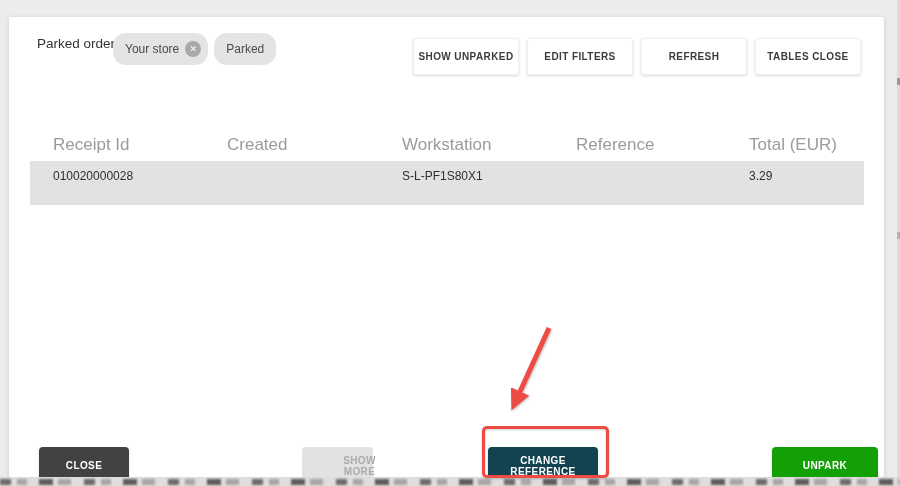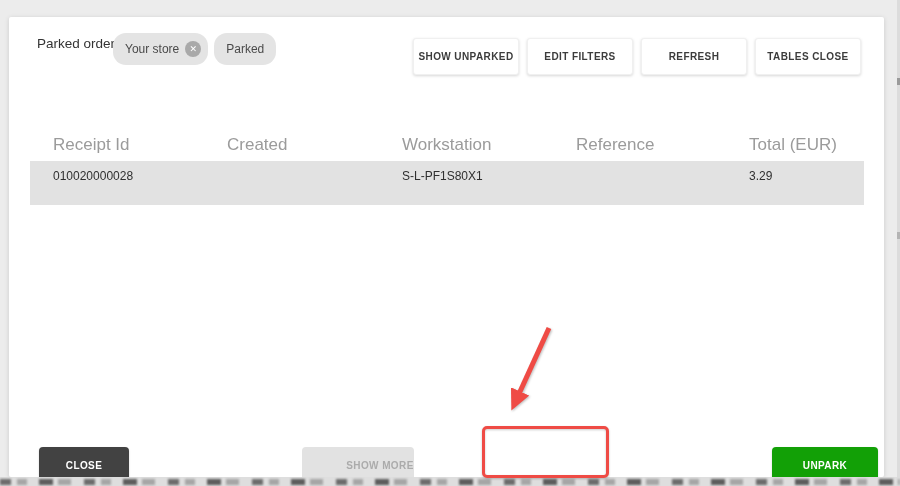--- a/index.html
+++ b/index.html
@@ -58,21 +58,21 @@
   .c0{left:23px;} .c1{left:197px;} .c2{left:372px;} .c3{left:546px;} .c4{left:719px;}
   .footer-btn{
     position:absolute; top:418px; height:37px; border:none; border-radius:4px;
     font-size:10px; font-weight:700; letter-spacing:.4px; color:#fff;
     display:flex; align-items:center; justify-content:center; cursor:pointer;
     box-shadow:0 1px 2px rgba(0,0,0,.18);
     font-family:"Liberation Sans", sans-serif;
     margin-top:12px;
   }
   .btn-close{ left:30px; width:90px; background:var(--btn-dark); }
-  .btn-showmore{ left:293px; width:112px; background:var(--btn-disabled-bg);
+  .btn-showmore{ left:293px; width:71px; background:var(--btn-disabled-bg);
     color:var(--btn-disabled-text); box-shadow:none; cursor:default;padding-left:44px; }
   .btn-print{ left:387px; width:81px; background:var(--btn-teal); }
   .btn-changeref{ left:479px; width:110px; background:var(--btn-teal); }
   .btn-unpark{ left:763px; width:106px; background:var(--btn-green); }
   .red-box{
     position:absolute; left:482px; top:426px; width:127px; height:52px;
     border:3px solid var(--annotation); border-radius:5px;
     z-index:6; pointer-events:none;
     filter:drop-shadow(0 1px 1px rgba(0,0,0,.2));
   }
@@ -133,20 +133,21 @@
   </div>
 
   <div class="trow">
     <span class="cell c0">010020000028</span>
     <span class="cell c2">S-L-PF1S80X1</span>
     <span class="cell c4">3.29</span>
   </div>
 
   <button class="footer-btn btn-close">CLOSE</button>
   <button class="footer-btn btn-showmore">SHOW MORE</button>
+  <button class="footer-btn btn-changeref">CHANGE REFERENCE</button>
   <button class="footer-btn btn-unpark">UNPARK</button>
 
 </div>
 
 <div class="red-box"></div>
 
 <svg class="arrow-svg" viewBox="0 0 900 486" xmlns="http://www.w3.org/2000/svg">
   <defs>
     <marker id="ah" markerWidth="4.2" markerHeight="4" refX="1" refY="2" orient="auto">
       <path d="M0,0 L4.2,2 L0,4 Z" fill="#ef4b45"></path>

